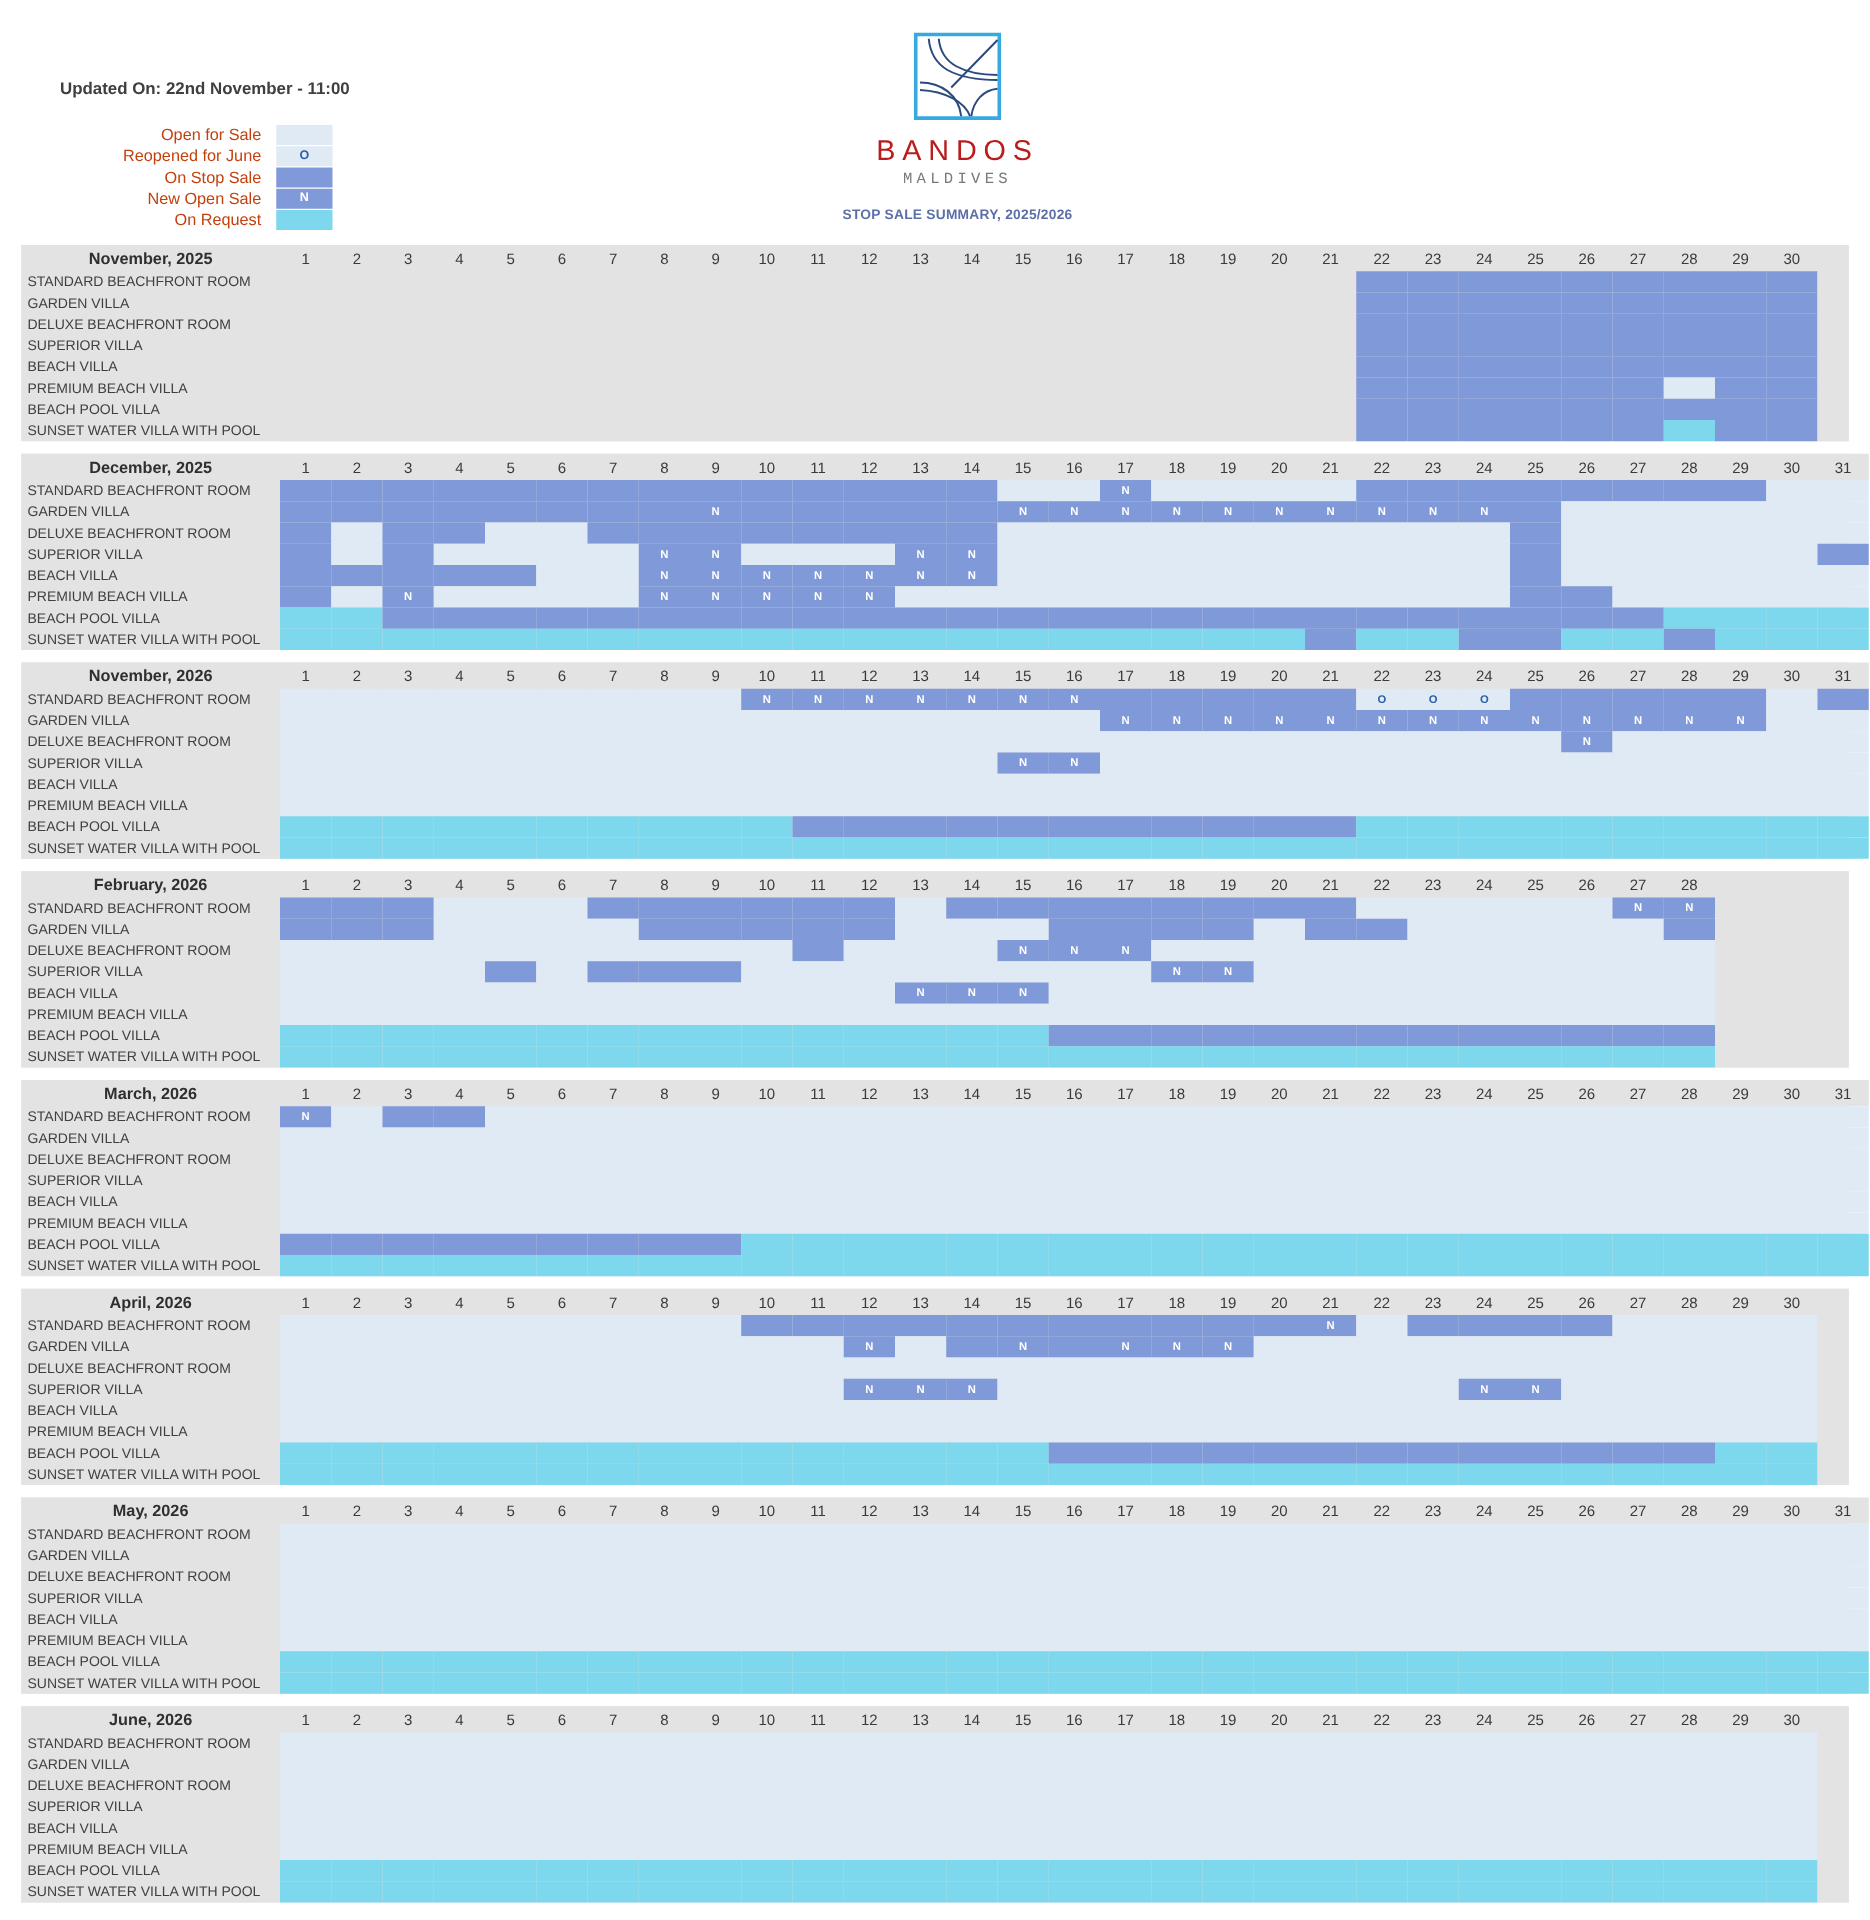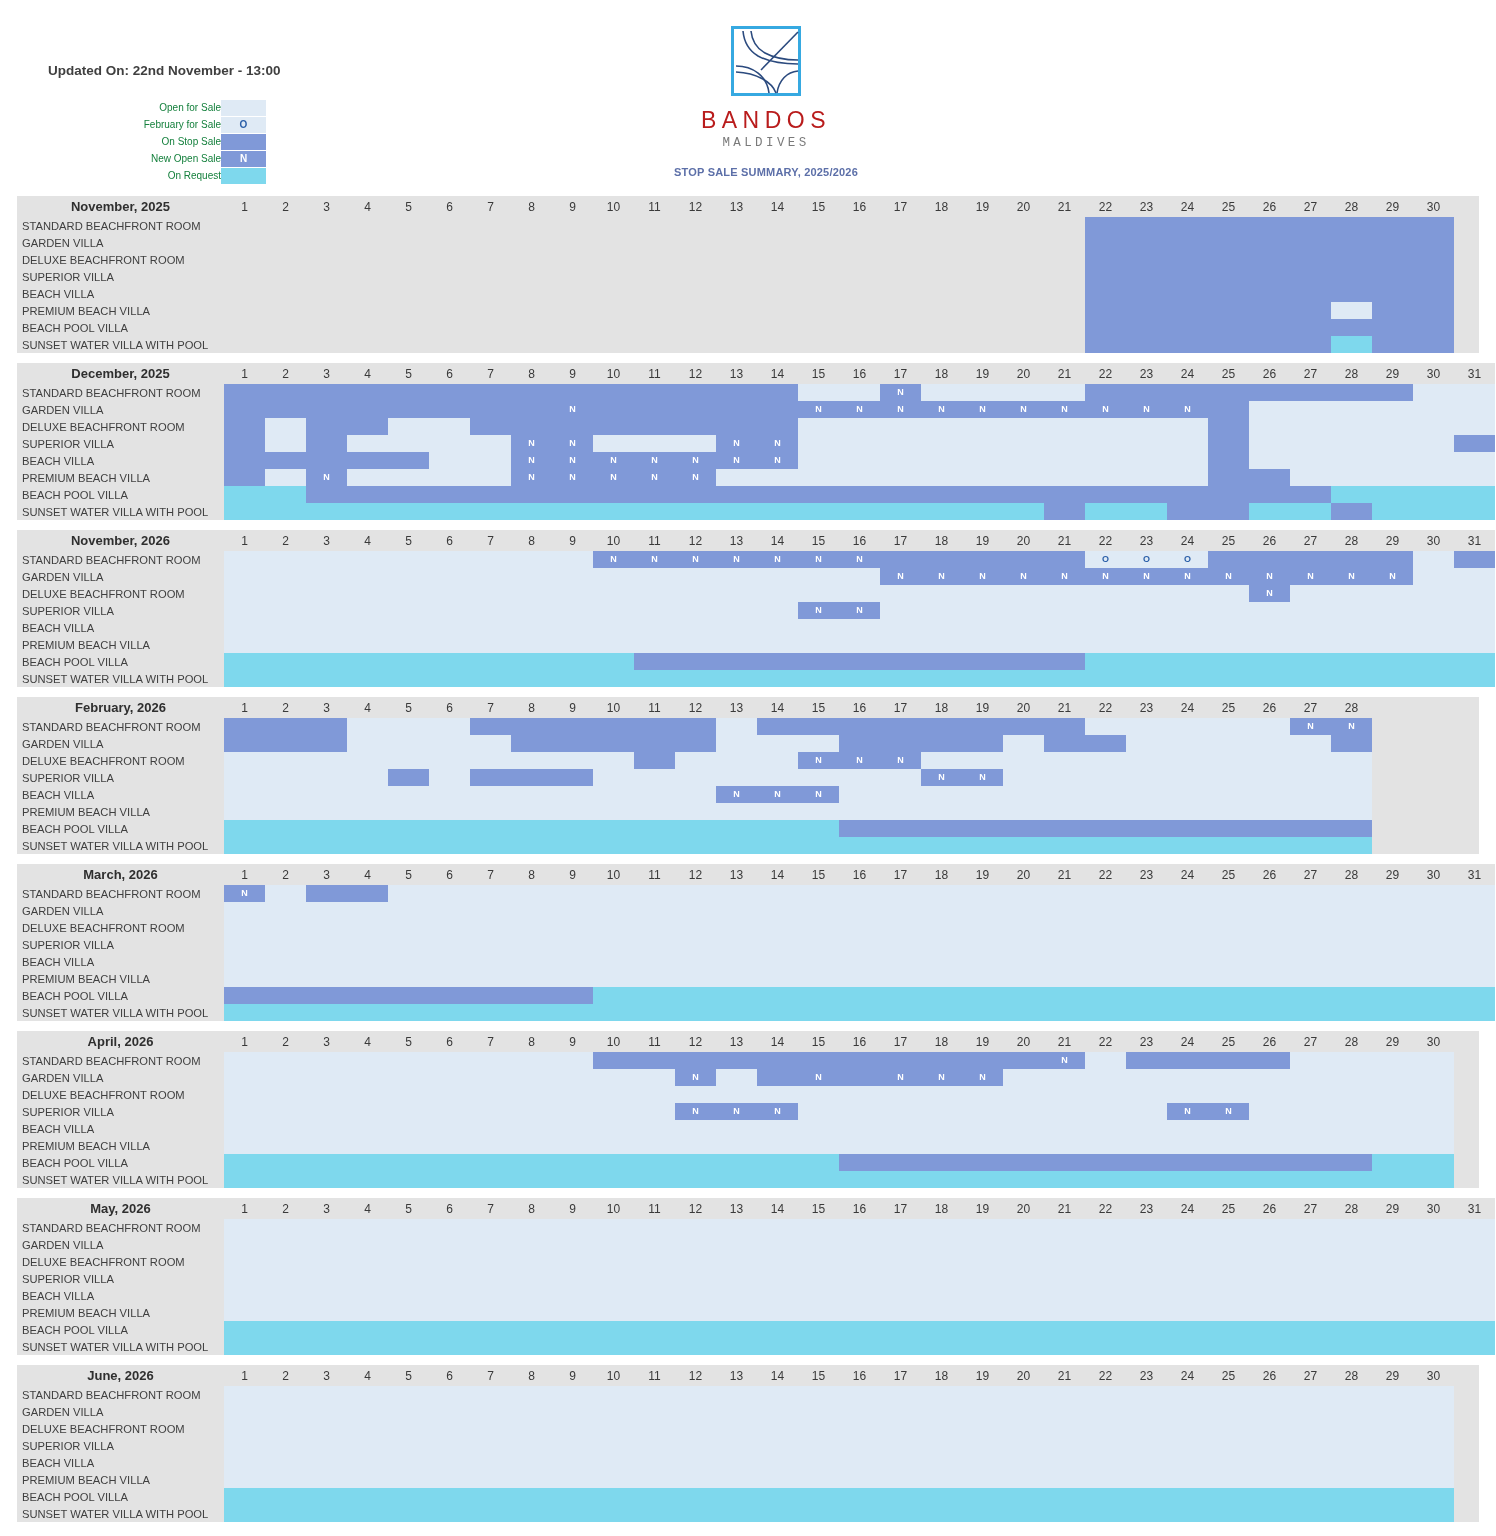--- a/index.html
+++ b/index.html
@@ -21,22 +21,22 @@
   }
   .legend {
     position: absolute; left: 0px; top: 99px;
     width: 266px;
   }
   .legend-row {
     display: flex; align-items: center; justify-content: flex-end;
     height: 17px;
   }
   .legend-label {
-    font-size: 10px; color: #15803d; text-align: right;
-    padding-right: 0; white-space: nowrap;
+    font-size: 13px; color: #c2410c; text-align: right;
+    padding-right: 12px; white-space: nowrap;
   }
   .legend-swatch {
     width: 45px; height: 16px;
     display: flex; align-items: center; justify-content: center;
     font-size: 10px; font-weight: bold;
   }
 
   
   .brand { position: absolute; left: 616px; top: 26px; width: 300px; text-align: center; }
   .brand-mark { margin: 0 auto; width: 70px; height: 70px; }
@@ -99,29 +99,29 @@
   .s-stop   { background: #8099d8; color: #8099d8; }
   .s-new    { background: #8099d8; color: #ffffff; }
   .s-req    { background: #7ed8ed; color: #7ed8ed; }
   .s-none   { background: #e3e3e3; color: #e3e3e3; }
 </style>
 </head>
 <body>
 
 <div id="page">
 
-  <div class="updated">Updated On: 22nd November - 13:00</div>
+  <div class="updated">Updated On: 22nd November - 11:00</div>
 
   <div class="legend" id="legend">
       <div class="legend-row">
         <div class="legend-label">Open for Sale</div>
         <div class="legend-swatch s-open"></div>
       </div>
       <div class="legend-row">
-        <div class="legend-label">February for Sale</div>
+        <div class="legend-label">Reopened for June</div>
         <div class="legend-swatch s-reopen">O</div>
       </div>
       <div class="legend-row">
         <div class="legend-label">On Stop Sale</div>
         <div class="legend-swatch s-stop"></div>
       </div>
       <div class="legend-row">
         <div class="legend-label">New Open Sale</div>
         <div class="legend-swatch s-new">N</div>
       </div>

